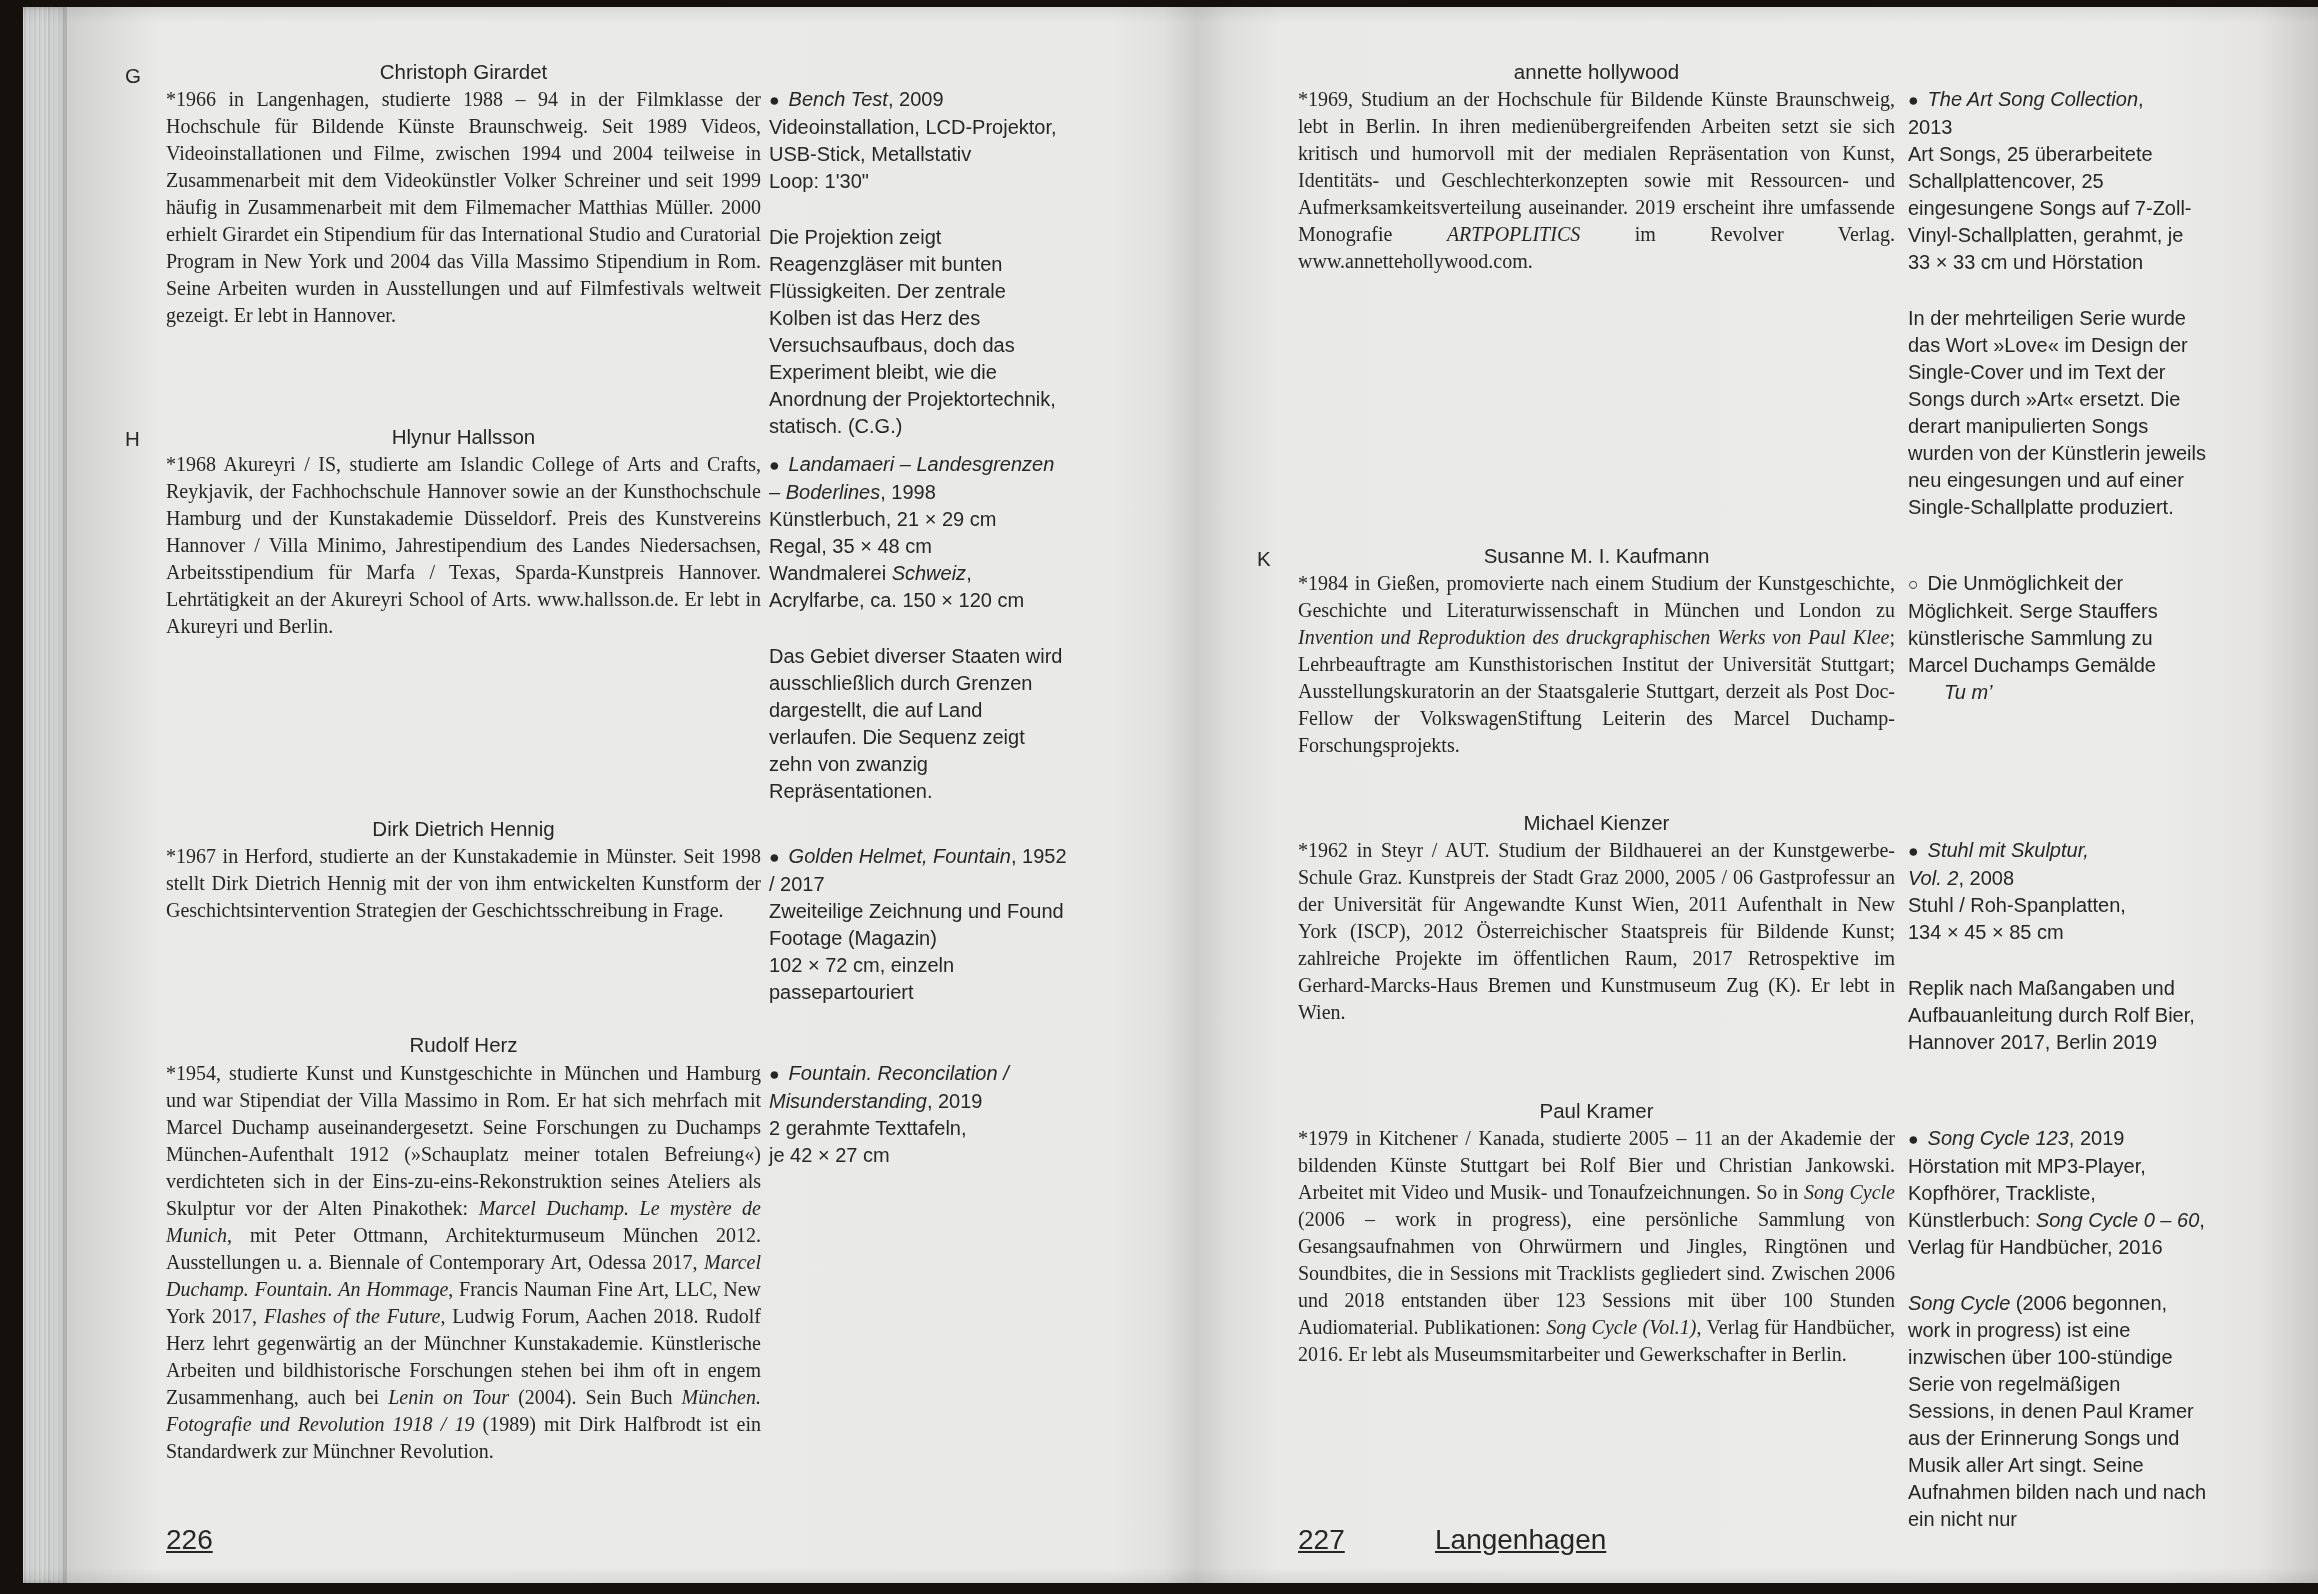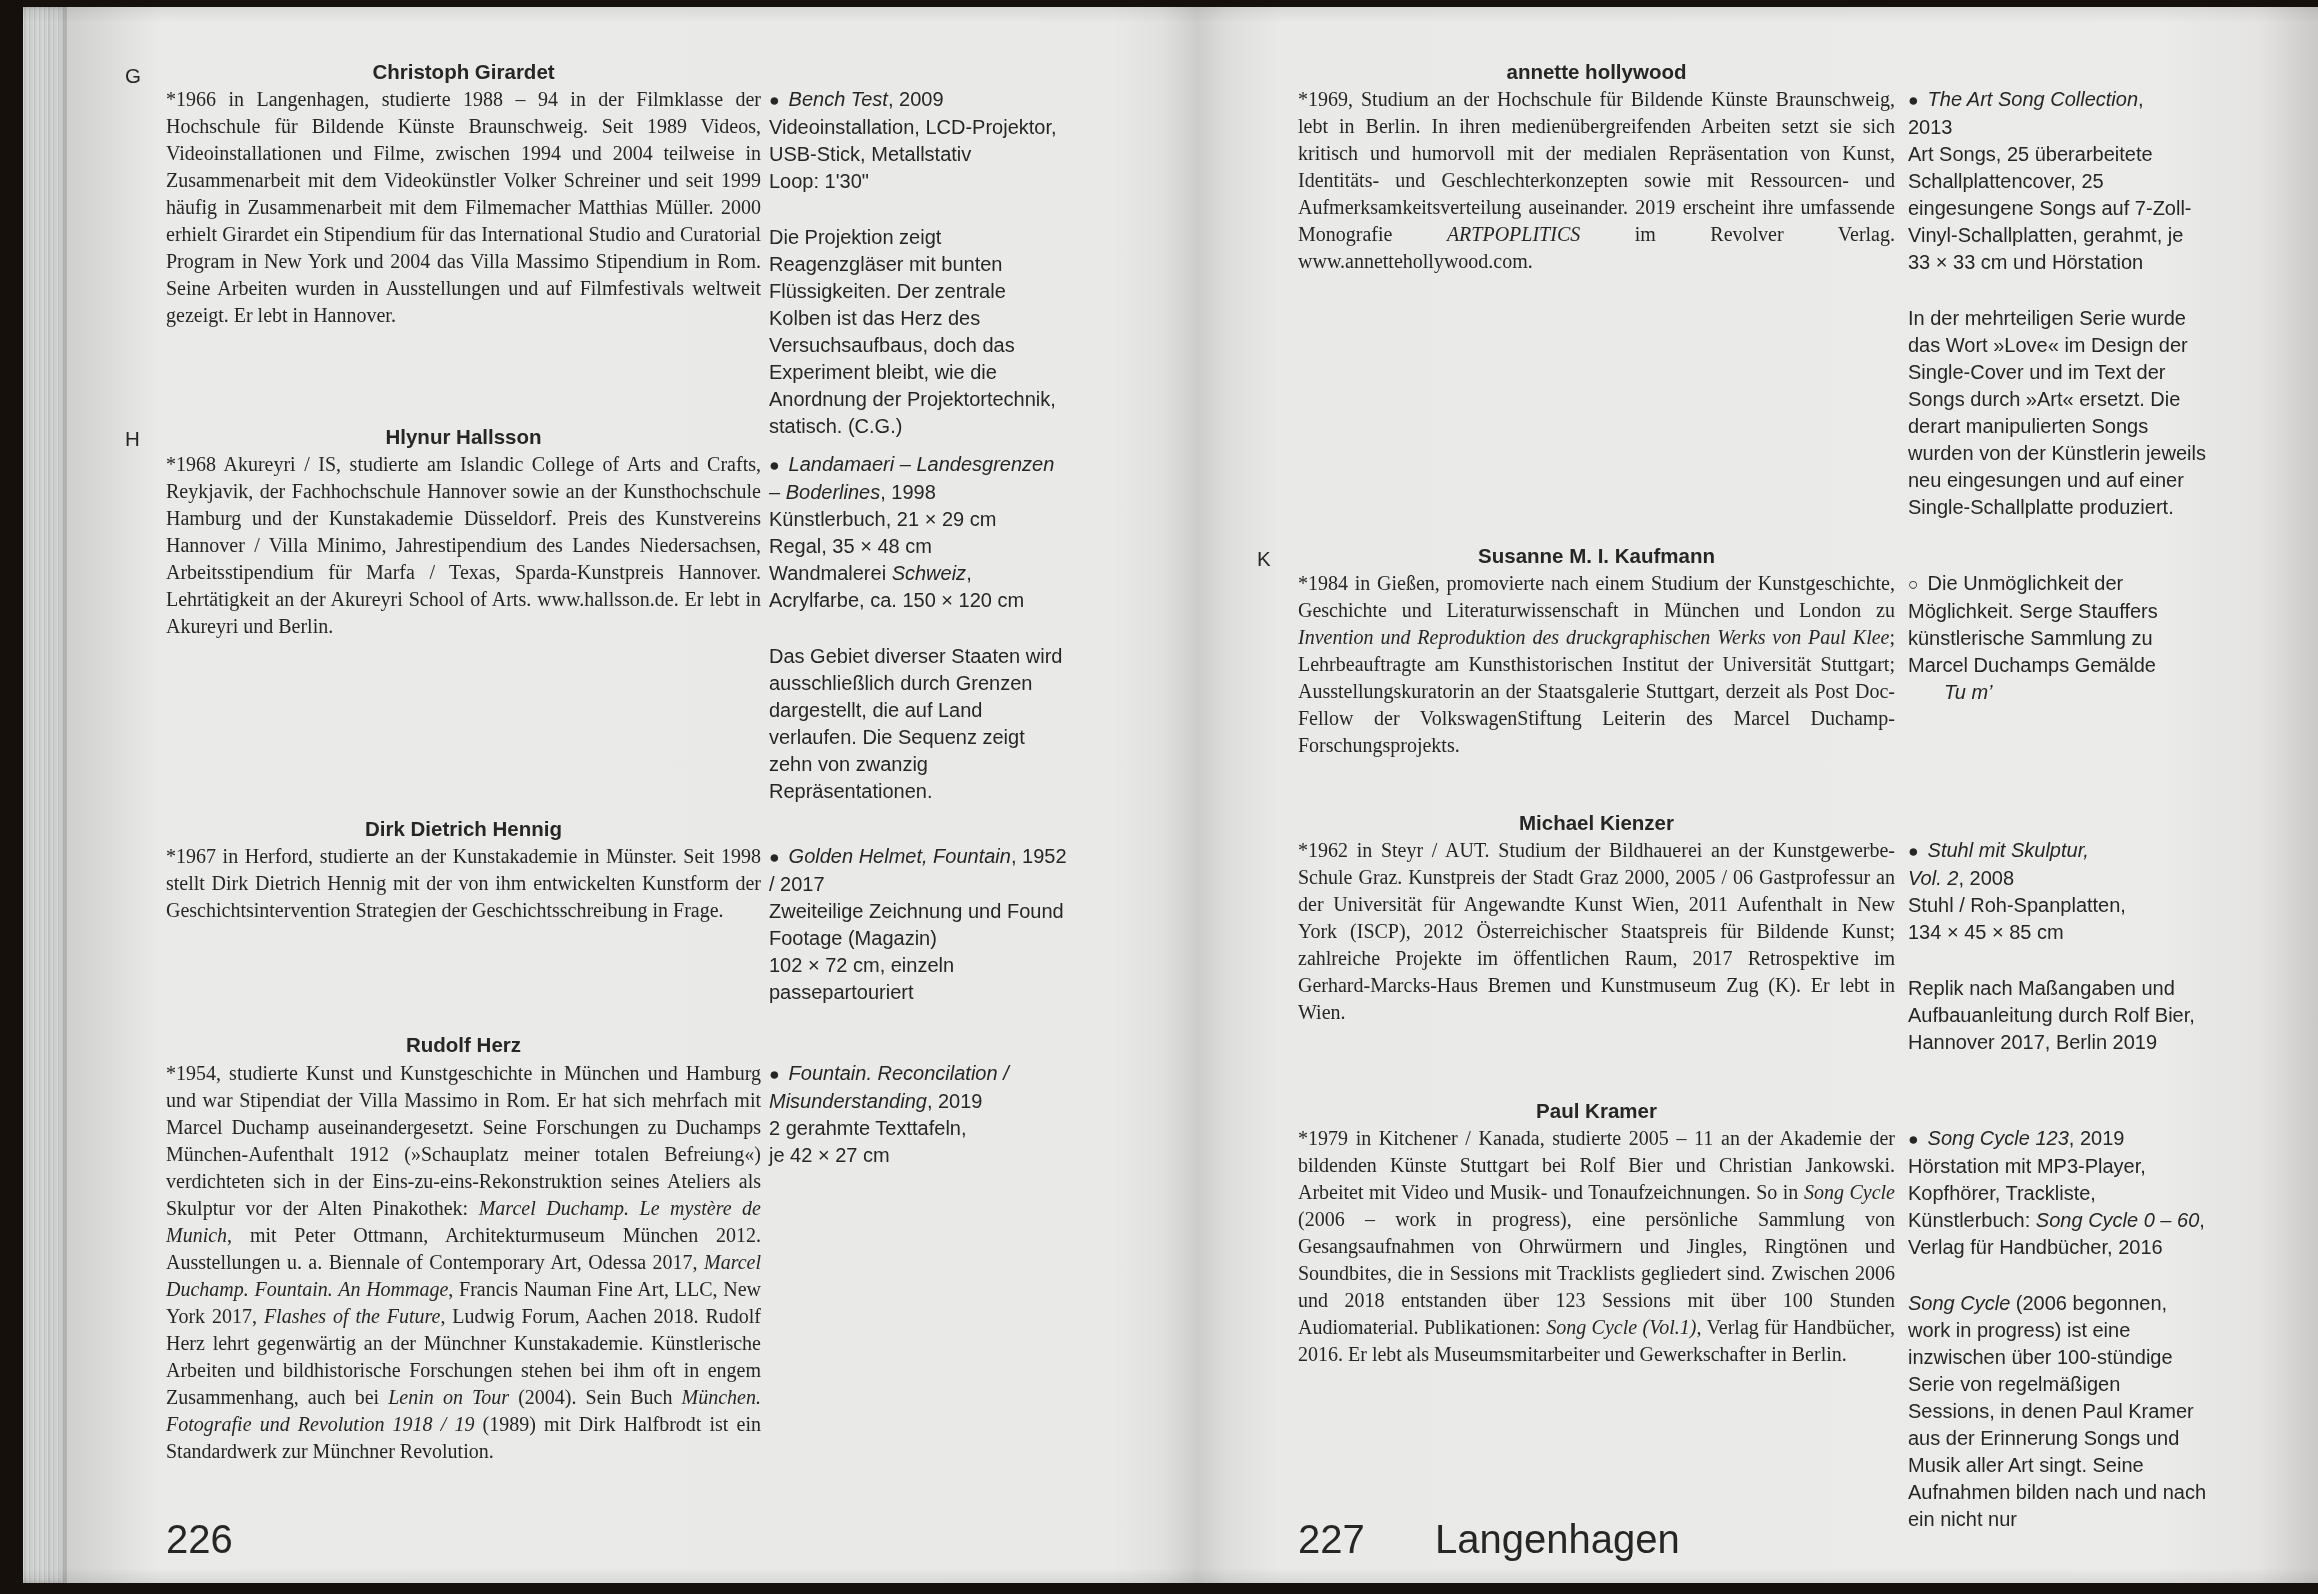--- a/index.html
+++ b/index.html
@@ -16,27 +16,27 @@
          background:linear-gradient(90deg,rgba(0,0,0,0) 0%,rgba(0,0,0,0.04) 30%,rgba(0,0,0,0.12) 50%,rgba(0,0,0,0.05) 68%,rgba(0,0,0,0) 100%);}
   .edge-shadow-right{position:absolute;right:0;top:6.8px;bottom:11px;width:61px;
          background:linear-gradient(90deg,rgba(0,0,0,0),rgba(0,0,0,0.10));}
   .edge-shadow-top{position:absolute;left:23px;right:0;top:6.8px;height:16.4px;
          background:linear-gradient(180deg,rgba(0,0,0,0.07),rgba(0,0,0,0));}
   .edge-shadow-bottom{position:absolute;left:23px;right:0;bottom:11px;height:15px;
          background:linear-gradient(0deg,rgba(0,0,0,0.08),rgba(0,0,0,0));}
 
   .mletter,.ename,.bio,.works,.pageno{position:absolute;color:#262626;}
   .mletter{font-size:20.5px;line-height:26px;}
-  .ename{font-size:20.5px;line-height:26px;text-align:center;font-weight:bold;}
+  .ename{font-size:20.5px;line-height:26px;text-align:center;}
   .bio{font-size:20px;line-height:27px;text-align:justify;font-family:Liberation Serif, serif;}
   .works{font-size:20px;line-height:27px;}
   .caption,.note{white-space:pre-wrap;}
   .note{margin-top:29px;}
   .bullet{margin-right:8.9px;font-size:17.7px;}
-  .pageno{font-size:40px;line-height:33px;}
+  .pageno{font-size:28px;line-height:33px;text-decoration:underline;}
 </style>
 </head>
 <body>
 
 <div id="canvas">
   <div class="paper"></div>
   <div class="fore-edge"></div>
   <div class="edge-shadow-left"></div>
   <div class="gutter"></div>
   <div class="edge-shadow-right"></div>

